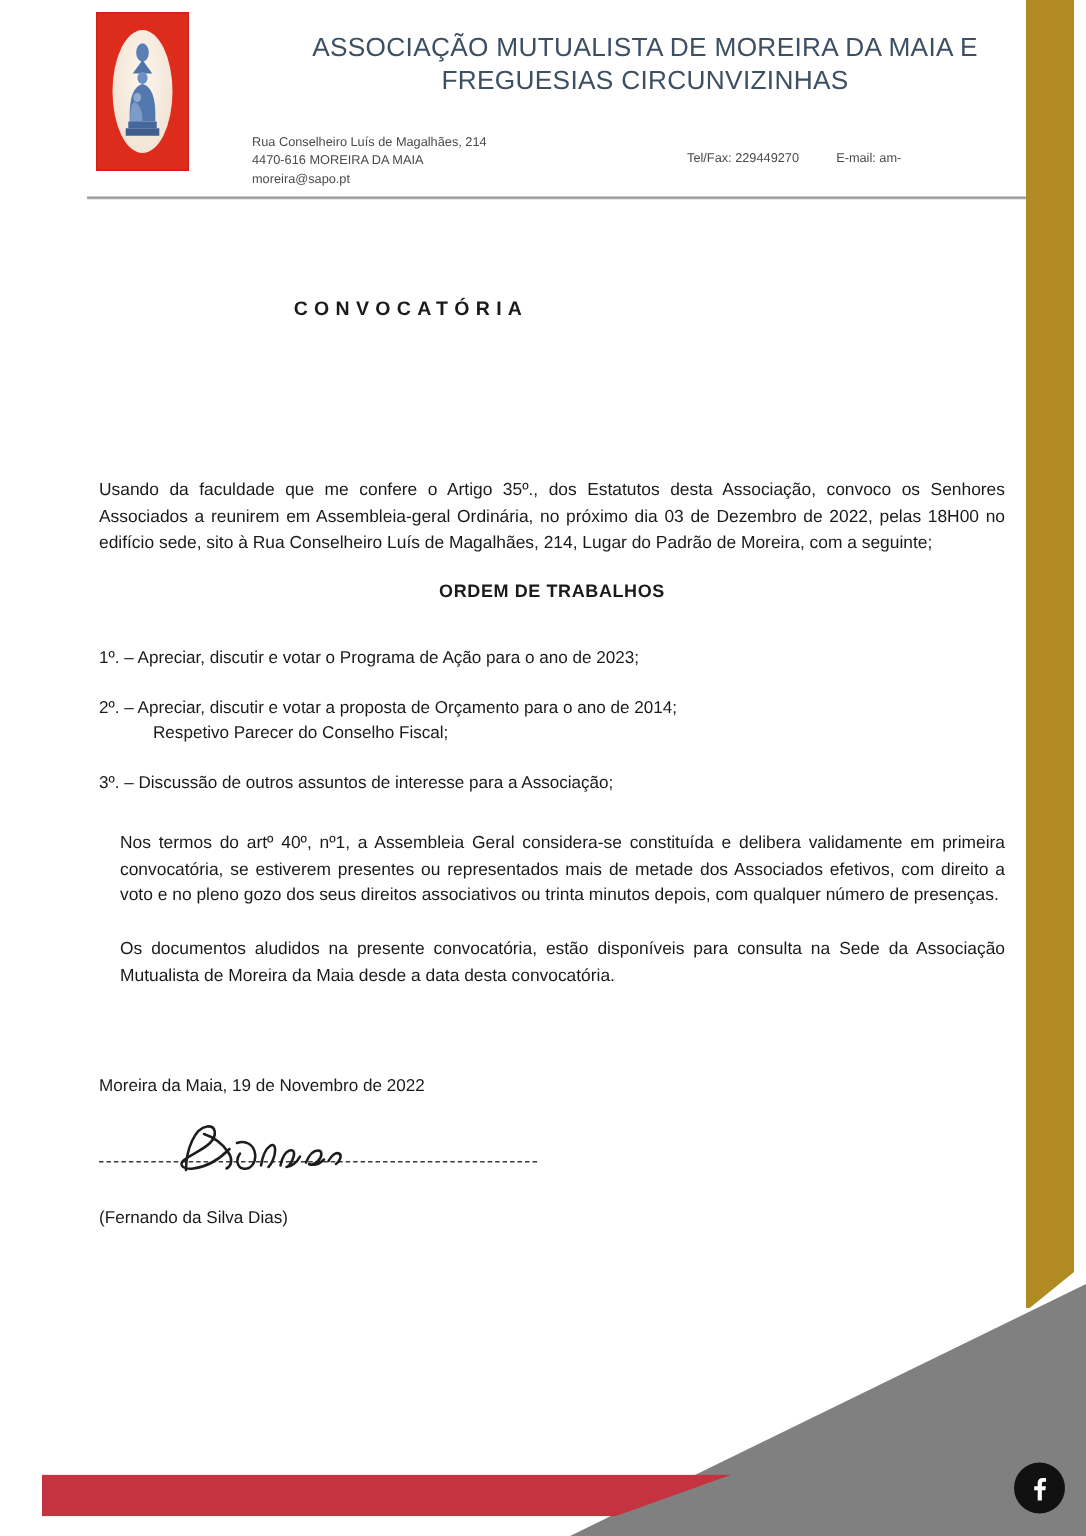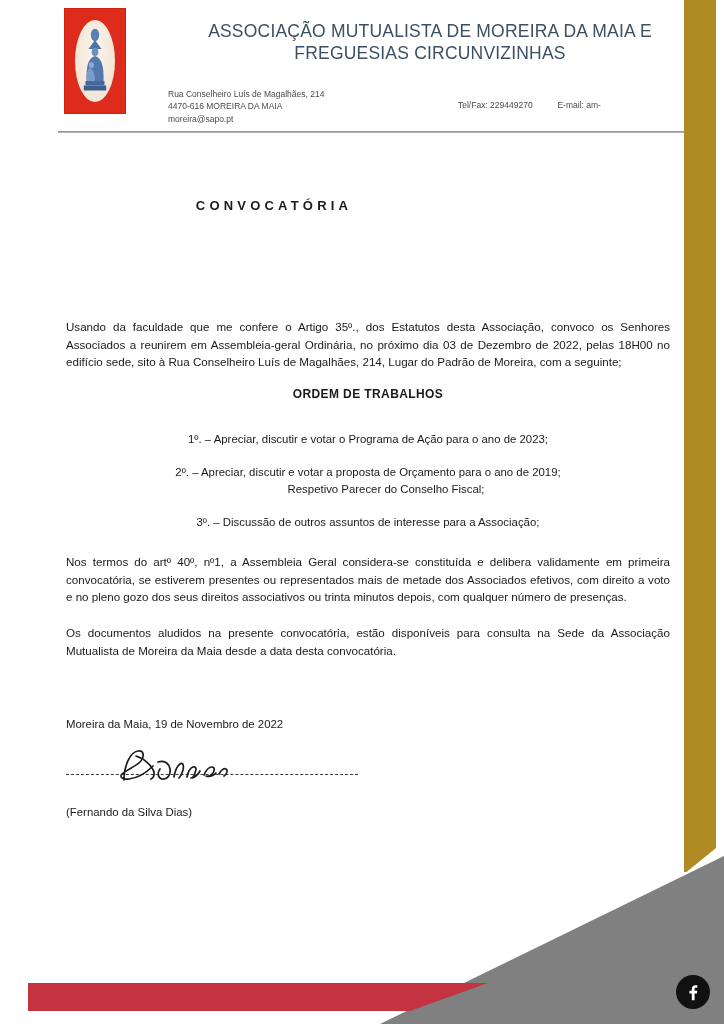--- a/index.html
+++ b/index.html
@@ -180,28 +180,27 @@
     text-align: center;
     font-size: 12px;
     font-weight: bold;
     letter-spacing: 0.4px;
     margin: 14px 0 30px 0;
   }
   .agenda-item {
     font-size: 11.4px;
     line-height: 1.5;
     margin: 16px 0 14px 0;
-    text-align: center;
   }
   .agenda-sub {
     display: block;
     padding-left: 36px;
   }
   .legal-block { margin-top: 22px; }
-  .legal-block .para { margin-bottom: 18px; }
+  .legal-block .para { margin-bottom: 18px; margin-left: 14px; }
 
   
   .sign-block {
     position: absolute;
     left: 66px;
     top: 718px;
     width: 420px;
   }
   .sign-place {
     font-size: 11.4px;
@@ -289,21 +288,21 @@
 
     <p class="para">Usando da faculdade que me confere o Artigo 35º., dos Estatutos desta Associação, convoco os Senhores Associados a reunirem em Assembleia-geral Ordinária, no próximo dia 03 de Dezembro de 2022, pelas 18H00 no edifício sede, sito à Rua Conselheiro Luís de Magalhães, 214, Lugar do Padrão de Moreira, com a seguinte;</p>
 
     <div class="agenda-heading">ORDEM DE TRABALHOS</div>
 
     <div>
       <p class="agenda-item">
         <span>1º. – Apreciar, discutir e votar o Programa de Ação para o ano de 2023;</span>
       </p>
       <p class="agenda-item">
-        <span>2º. – Apreciar, discutir e votar a proposta de Orçamento para o ano de 2019;</span>
+        <span>2º. – Apreciar, discutir e votar a proposta de Orçamento para o ano de 2014;</span>
         <span class="agenda-sub">Respetivo Parecer do Conselho Fiscal;</span>
       </p>
       <p class="agenda-item">
         <span>3º. – Discussão de outros assuntos de interesse para a Associação;</span>
       </p>
     </div>
 
     <div class="legal-block">
       <p class="para">Nos termos do artº 40º, nº1, a Assembleia Geral considera-se constituída e delibera validamente em primeira convocatória, se estiverem presentes ou representados mais de metade dos Associados efetivos, com direito a voto e no pleno gozo dos seus direitos associativos ou trinta minutos depois, com qualquer número de presenças.</p>
       <p class="para">Os documentos aludidos na presente convocatória, estão disponíveis para consulta na Sede da Associação Mutualista de Moreira da Maia desde a data desta convocatória.</p>

